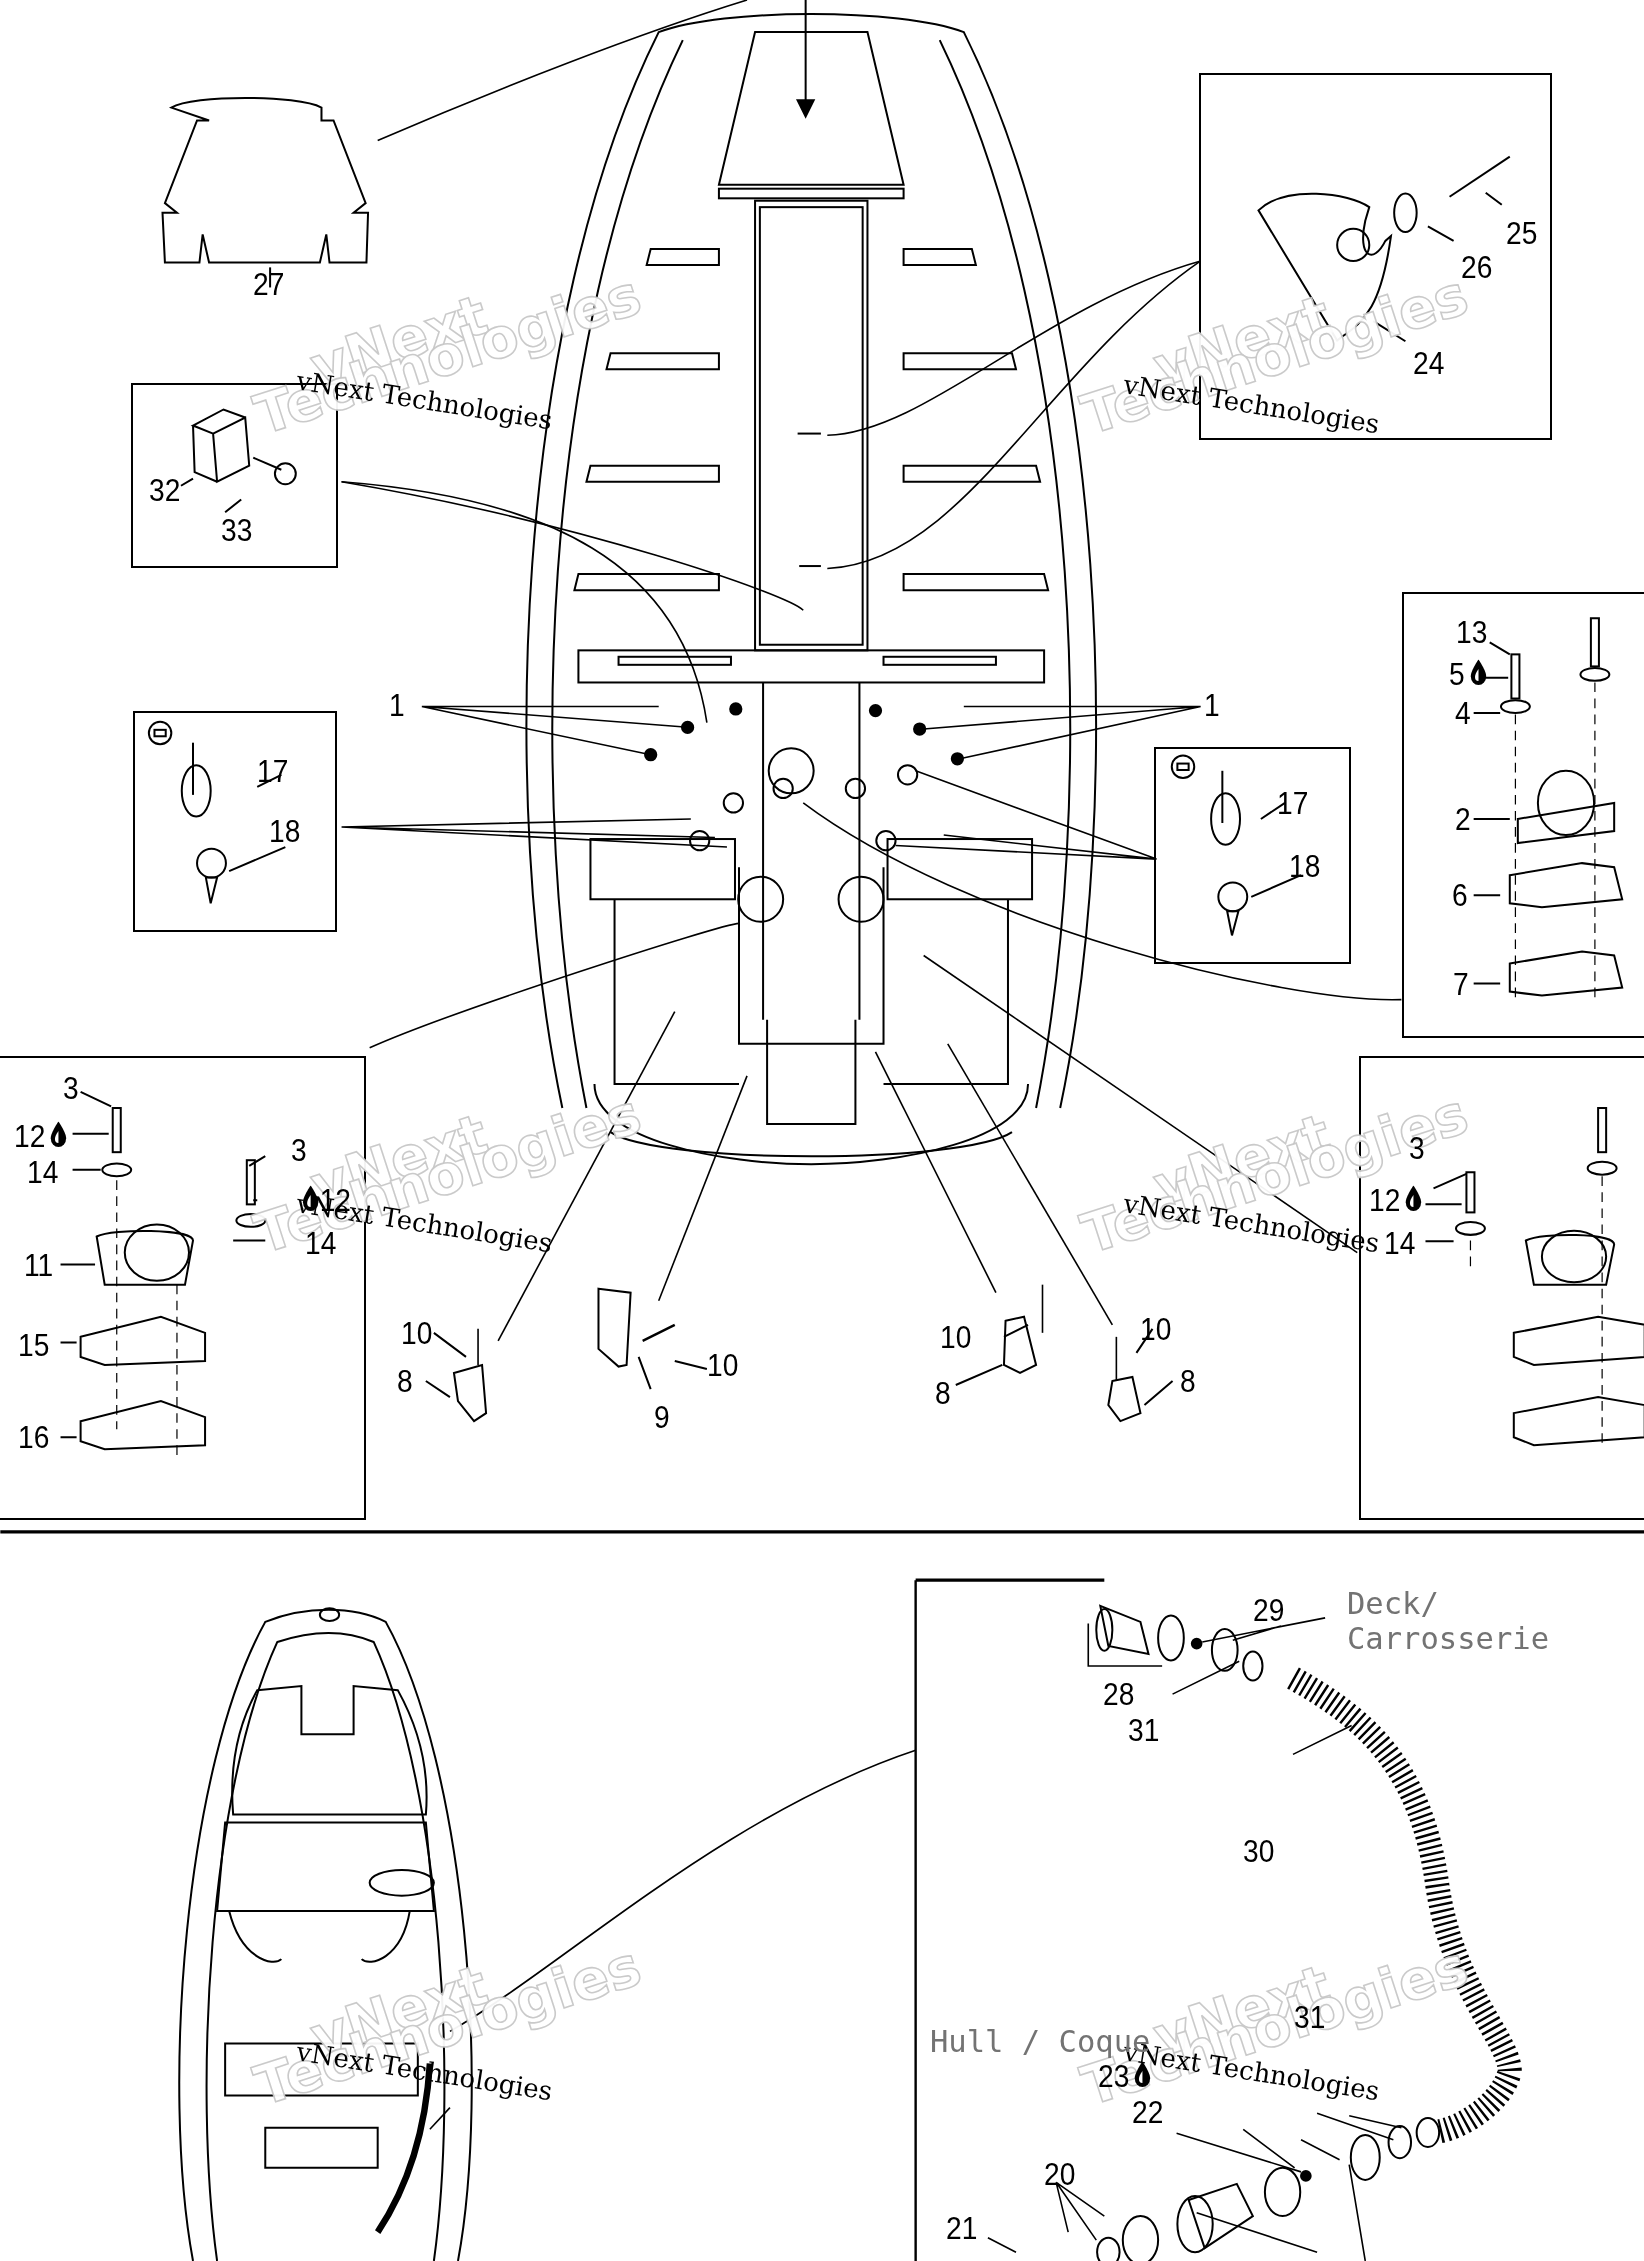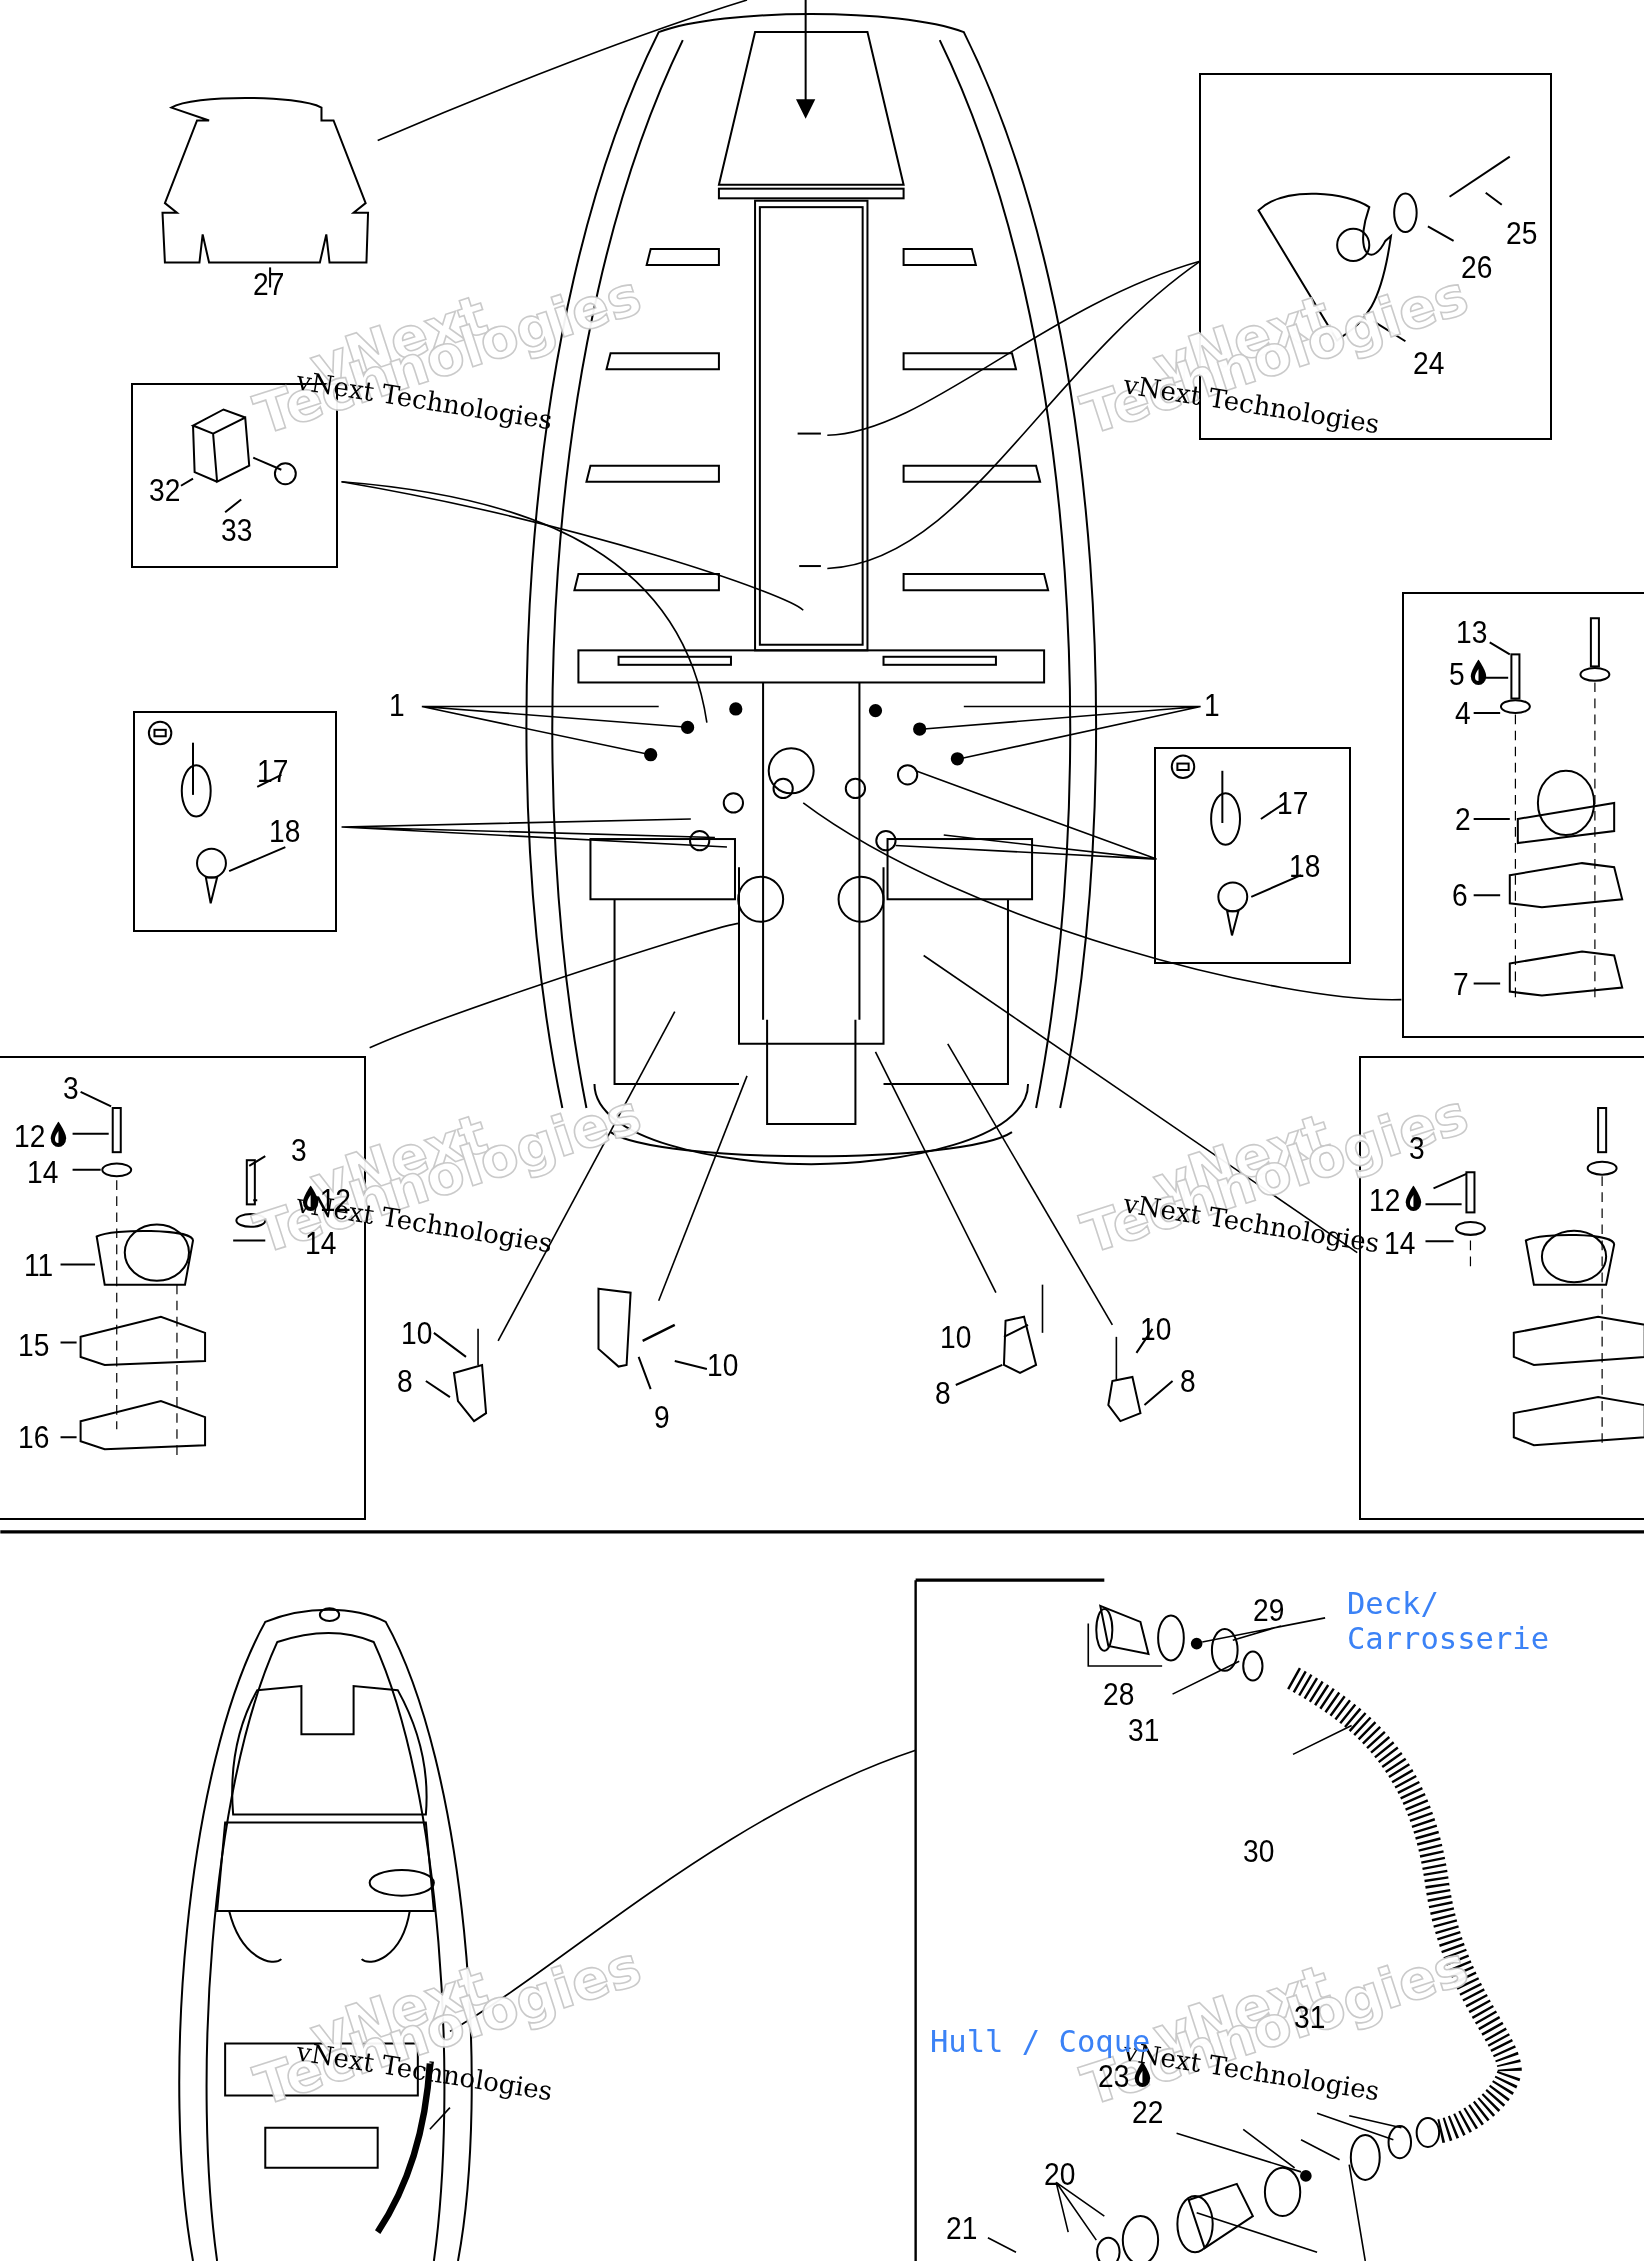--- a/index.html
+++ b/index.html
@@ -1,19 +1,19 @@
 <!DOCTYPE html>
 <html style="font-size:13px"><head>
 <meta charset="utf-8">
 <style>
   html, body { margin:0; padding:0; background:#ffffff; }
   body { width:1645px; height:2261px; position:relative; overflow:hidden; font-family:"Liberation Sans", sans-serif; color:#000; }
   svg#diagram { position:absolute; left:0; top:0; width:1645px; height:2261px; }
   .lbl { position:absolute; font-family:"Liberation Sans Narrow","Liberation Sans", sans-serif; font-size:32px; line-height:32px; color:#000; white-space:nowrap; transform:scaleX(0.88); transform-origin:left top; }
-  .note { position:absolute; font-family:"DejaVu Sans Mono","Liberation Mono", monospace; font-size:30.5px; line-height:35px; color:#3b82f6; white-space:pre; }
+  .note { position:absolute; font-family:"DejaVu Sans Mono","Liberation Mono", monospace; font-size:30.5px; line-height:35px; color:#737373; white-space:pre; }
   .drop { display:inline-block; margin-left:4.8px; }
   .wm-small { position:absolute; font-family:"DejaVu Serif","Liberation Serif", serif; font-size:26px; color:#000; white-space:nowrap; transform-origin:left center; }
   .wm-big { position:absolute; font-family:"DejaVu Sans","Liberation Sans", sans-serif; font-size:55px; font-weight:bold; color:#fff; -webkit-text-stroke:1.6px #c8c8c8; white-space:nowrap; transform-origin:left center; opacity:0.95; }
   .box { position:absolute; border:2.4px solid #000; box-sizing:border-box; background:transparent; }
 </style>
 </head>
 <body>
 
 <svg id="diagram" viewBox="0 0 2048 2816" xmlns="http://www.w3.org/2000/svg">
   <g fill="none" stroke="#000" stroke-width="2.5">

